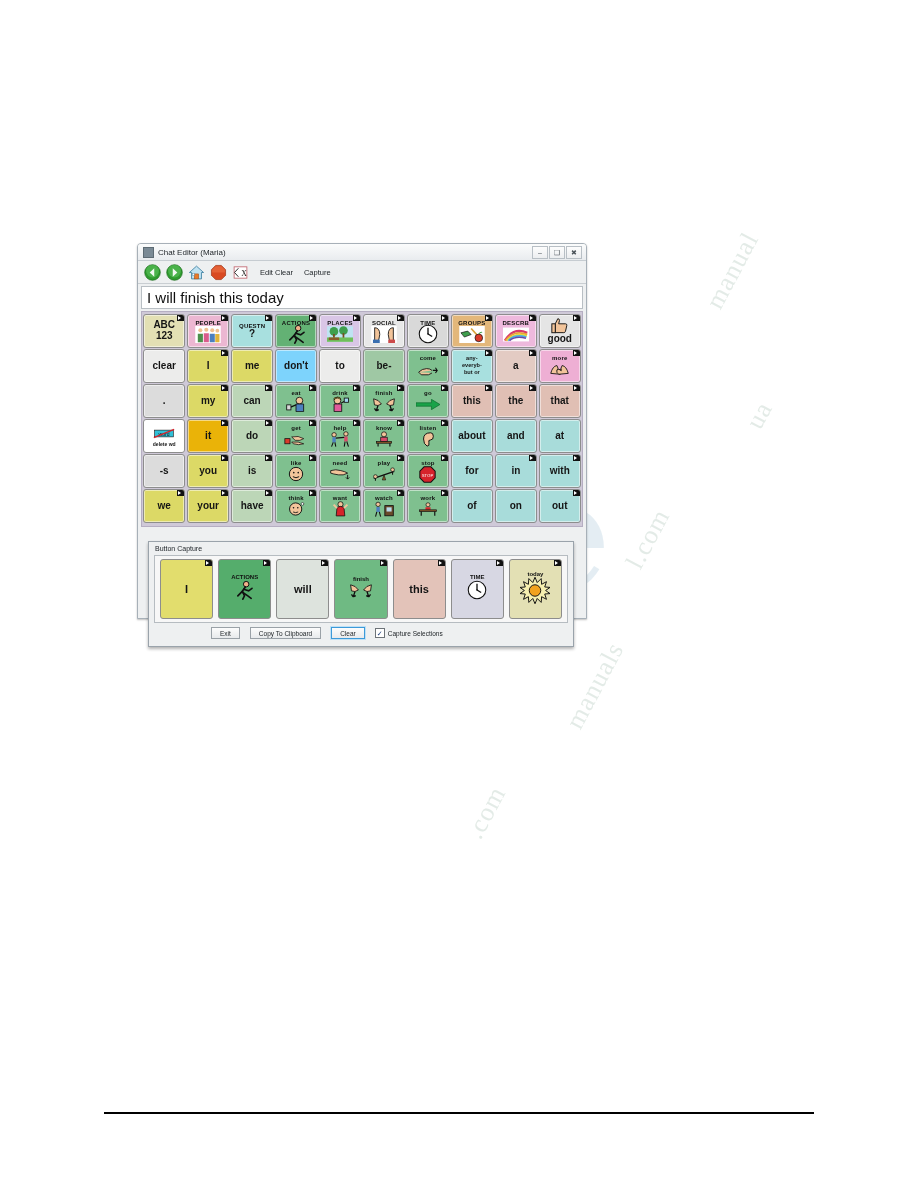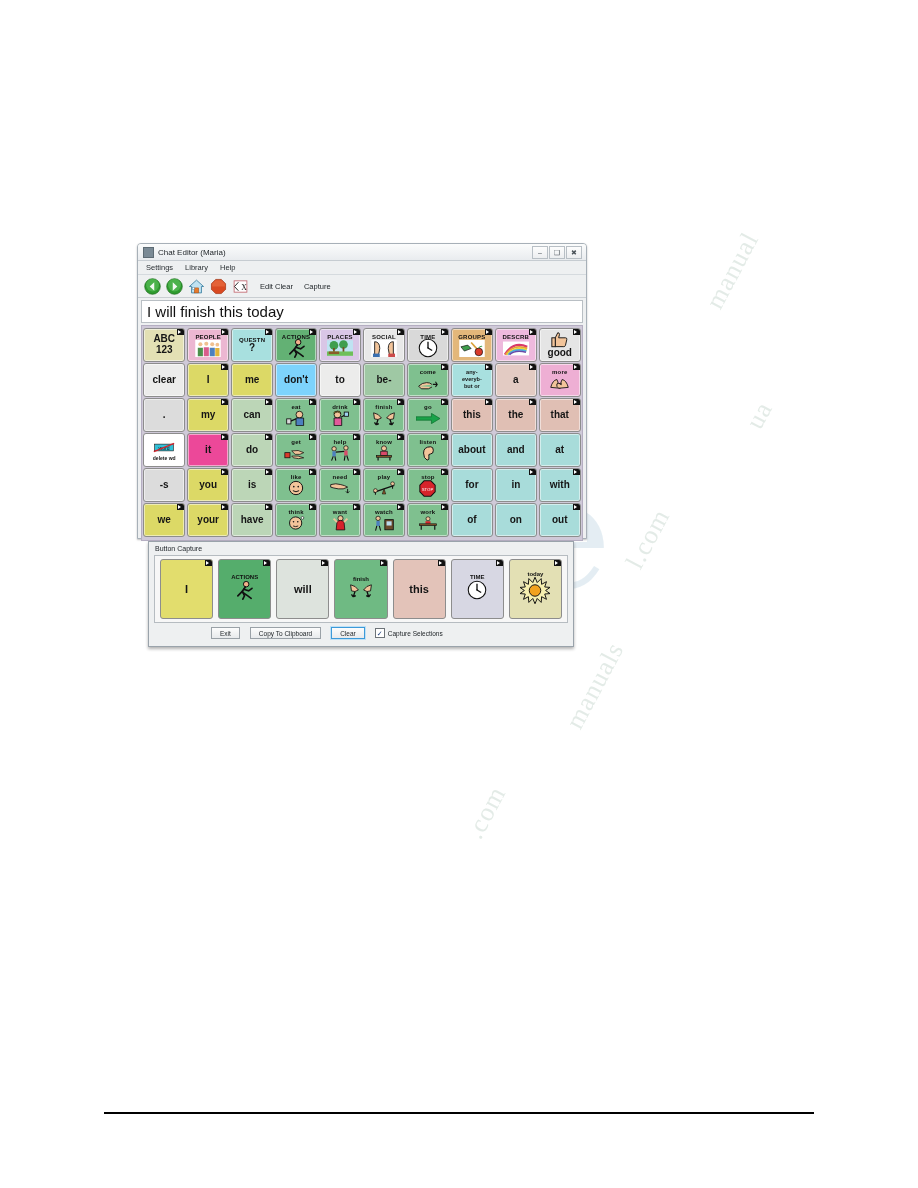--- a/index.html
+++ b/index.html
@@ -19,21 +19,21 @@
     transform:rotate(-62deg);transform-origin:left top;white-space:nowrap;
     opacity:.85;
   }
   .wm-logo{
     position:absolute;color:#cfe0ea;font-size:150px;font-weight:bold;
     font-style:italic;font-family:"Liberation Serif",serif;opacity:.55;
   }
 
   
   #app-window{
-    position:absolute;left:137px;top:243px;width:450px;height:296px;
+    position:absolute;left:137px;top:243px;width:450px;height:376px;
     background:#eef0f1;border:1px solid #a7b0b8;border-radius:4px 4px 0 0;
     box-shadow:0 1px 2px rgba(0,0,0,.25);z-index:3;
     box-sizing:border-box;
   }
   .titlebar{
     height:16px;background:linear-gradient(#fbfcfc,#e9ecef);
     border-bottom:1px solid #c6ccd1;
     display:flex;align-items:center;padding:0 2px;border-radius:3px 3px 0 0;
   }
   .title-ico{
@@ -153,25 +153,20 @@
   <div class="titlebar">
     <div class="title-ico"></div>
     <div class="title-text">Chat Editor (Maria)</div>
     <div class="win-btns">
       <div class="win-btn">–</div>
       <div class="win-btn">❑</div>
       <div class="win-btn">✖</div>
     </div>
   </div>
 
-  <div class="menubar">
-    <div class="menu-item">Settings</div>
-    <div class="menu-item">Library</div>
-    <div class="menu-item">Help</div>
-  </div>
 
   <div class="toolbar">
     <svg class="tb-ico" viewBox="0 0 24 24">
       <circle cx="12" cy="12" r="11" fill="#2e9b2e" stroke="#1d6b1d" stroke-width="1"></circle>
       <circle cx="12" cy="10" r="9" fill="#63c463" opacity=".55"></circle>
       <path d="M14.5 6 L8 12 L14.5 18 Z" fill="#ffffff" opacity=".92"></path>
     </svg>
     <svg class="tb-ico" viewBox="0 0 24 24">
       <circle cx="12" cy="12" r="11" fill="#2e9b2e" stroke="#1d6b1d" stroke-width="1"></circle>
       <circle cx="12" cy="10" r="9" fill="#63c463" opacity=".55"></circle>
@@ -437,21 +432,21 @@
       <div class="cell" style="background: rgb(255, 255, 255);">
         <div class="art">
           <svg viewBox="0 0 26 12" width="22" height="11">
             <rect x="2" y="2" width="22" height="8" fill="#31c0d8" stroke="#111" stroke-width=".7"></rect>
             <text x="13" y="8.6" font-size="6" text-anchor="middle" fill="#111" font-family="Liberation Sans, sans-serif">word</text>
             <path d="M1 11 L25 1" stroke="#d6232b" stroke-width="1.6"></path>
           </svg>
         </div>
         <div class="lbl tiny">delete wd</div>
       </div>
-      <div class="cell" style="background: #ec4899;">
+      <div class="cell" style="background: #eab308;">
         <div class="lbl">it</div>
         <div class="corner"></div>
       </div>
       <div class="cell" style="background: rgb(188, 214, 183);">
         <div class="lbl">do</div>
         <div class="corner"></div>
       </div>
       <div class="cell" style="background: rgb(127, 192, 143);">
         <div class="cap">get</div>
         <div class="art">

